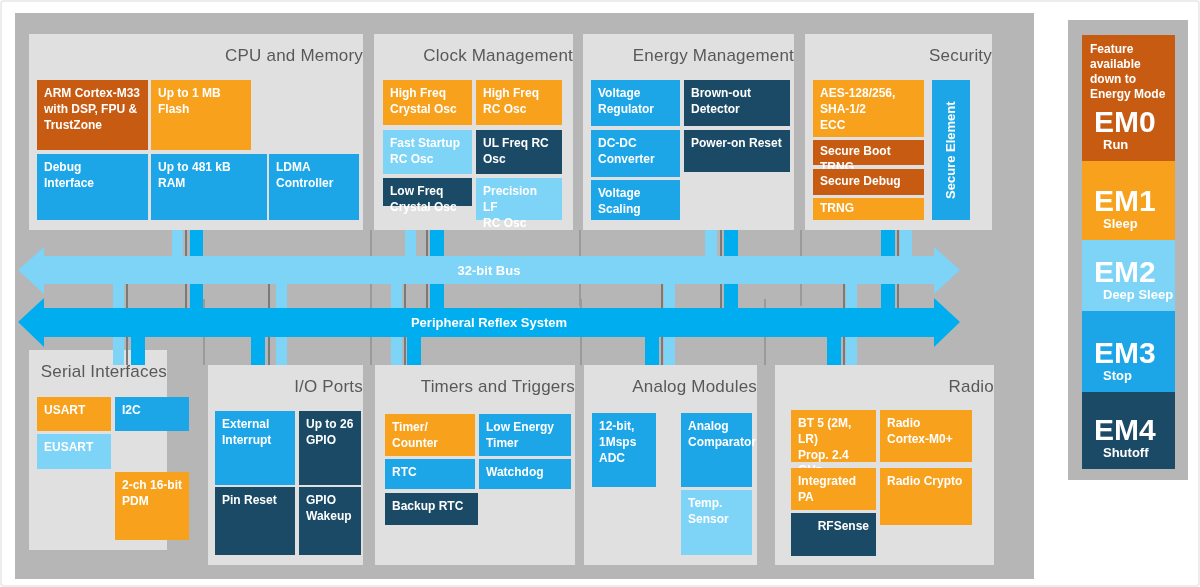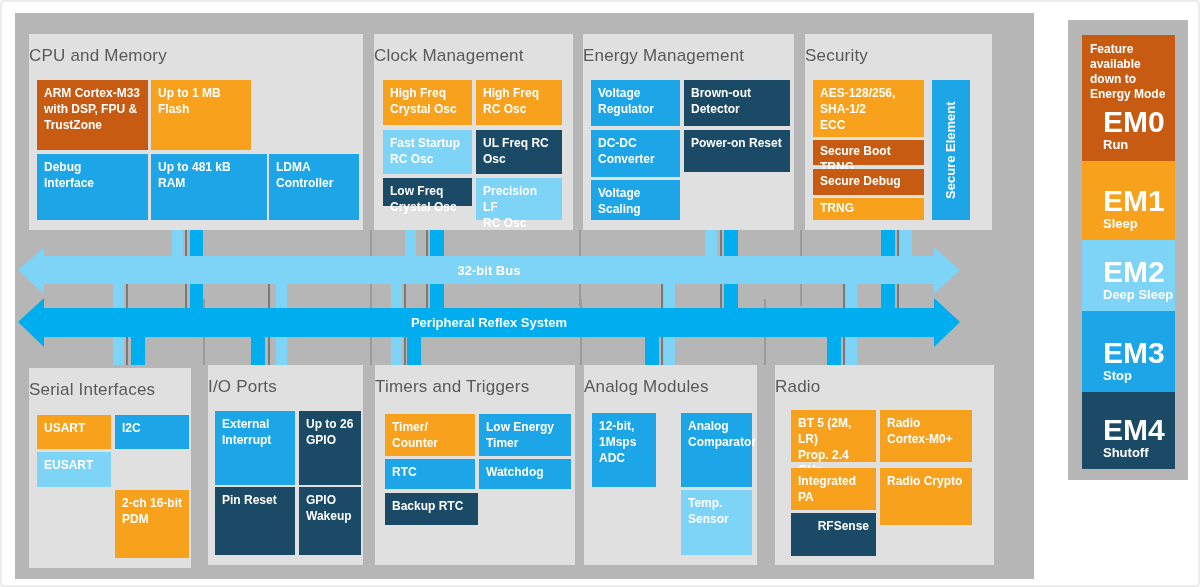--- a/index.html
+++ b/index.html
@@ -1,41 +1,41 @@
 <!DOCTYPE html>
 <html style="--panel: #b6b6b6; --section: #e0e0e0; --title: #595959; --orange: #f7a11c; --dark_orange: #c75b12; --blue: #1ca6e8; --light_blue: #7dd4f7; --navy: #1b4a66; --bus_blue: #00aeef;"><head>
 <meta charset="utf-8">
 <style>
   html,body{margin:0;padding:0;background:#ffffff;font-family:"Liberation Sans",sans-serif;}
   #stage{position:relative;width:1200px;height:587px;background:#ffffff;overflow:hidden;
          border:2px solid #ececec;box-sizing:border-box;border-radius:4px;}
   .panel{position:absolute;background:var(--panel);}
   .section{position:absolute;background:var(--section);}
-  .sec-title{position:absolute;left:0;right:0;top:12px;text-align:left;color:var(--title);
+  .sec-title{position:absolute;left:0;right:0;top:12px;text-align:right;color:var(--title);
              font-size:17px;letter-spacing:.2px;}
   .blk{position:absolute;box-sizing:border-box;color:#fff;font-weight:bold;font-size:12px;
        line-height:1.32;padding:6px 7px;white-space:pre-line;}
   .c-or{background:var(--orange);}
   .c-dor{background:var(--dark_orange);}
   .c-bl{background:var(--blue);}
   .c-lbl{background:var(--light_blue);}
   .c-nv{background:var(--navy);}
   .blk.vert{display:flex;align-items:center;justify-content:center;padding:4px;
             writing-mode:vertical-rl;transform:rotate(180deg);font-size:13px;}
   .bar{position:absolute;z-index:1;}
   .bar.lt{background:var(--light_blue);}
   .bar.bl{background:var(--bus_blue);}
   .bar.sh{background:#7a7a7a;}
   .gapline{position:absolute;z-index:1;background:#9a9a9a;width:2px;}
   .bus-body{position:absolute;z-index:3;display:flex;align-items:center;justify-content:center;
             color:#fff;font-weight:bold;font-size:13px;}
   .tri{position:absolute;z-index:3;width:0;height:0;}
   .legend-block{position:absolute;box-sizing:border-box;color:#fff;display:flex;flex-direction:column;}
   .legend-head{font-size:12px;font-weight:bold;line-height:1.25;padding:7px 6px 0 8px;white-space:pre-line;}
-  .em-name{font-size:30px;font-weight:bold;padding-left:21px;line-height:1.05;}
+  .em-name{font-size:30px;font-weight:bold;padding-left:12px;line-height:1.05;}
   .em-sub{font-size:13px;font-weight:bold;padding-left:21px;padding-bottom:9px;}
   .spacer{flex:1;}
 </style>
 </head>
 <body>
 
 <div id="stage">
 
   <div class="panel" style="left:13px;top:11px;width:1019px;height:566px;"></div>
   <div class="panel" style="left:1066px;top:18px;width:120px;height:460px;"></div>
@@ -143,21 +143,21 @@
     <span>32-bit Bus</span>
   </div>
   <div class="tri" style="left:932px;top:245px;border-left:26px solid var(--light_blue);border-top:23px solid transparent;border-bottom:24px solid transparent;"></div>
 
   <div class="tri" style="left:16px;top:296px;border-right:26px solid var(--bus_blue);border-top:24px solid transparent;border-bottom:25px solid transparent;"></div>
   <div class="bus-body" style="left:42px;top:306px;width:890px;height:29px;background:var(--bus_blue);">
     <span>Peripheral Reflex System</span>
   </div>
   <div class="tri" style="left:932px;top:296px;border-left:26px solid var(--bus_blue);border-top:24px solid transparent;border-bottom:25px solid transparent;"></div>
 
-  <div class="section" style="left:27px;top:366px;width:138px;height:200px;padding-left:24px;">
+  <div class="section" style="left:27px;top:348px;width:138px;height:200px;">
     <div class="sec-title">Serial Interfaces</div>
     <div class="blk c-or" style="left:8px;top:47px;width:74px;height:34px;">USART</div>
     <div class="blk c-bl" style="left:86px;top:47px;width:74px;height:34px;">I2C</div>
     <div class="blk c-lbl" style="left:8px;top:84px;width:74px;height:35px;">EUSART</div>
     <div class="blk c-or" style="left:86px;top:122px;width:74px;height:68px;">2-ch 16-bit
 PDM</div>
   </div>
 
   <div class="section" style="left:206px;top:363px;width:155px;height:200px;">
     <div class="sec-title">I/O Ports</div>

